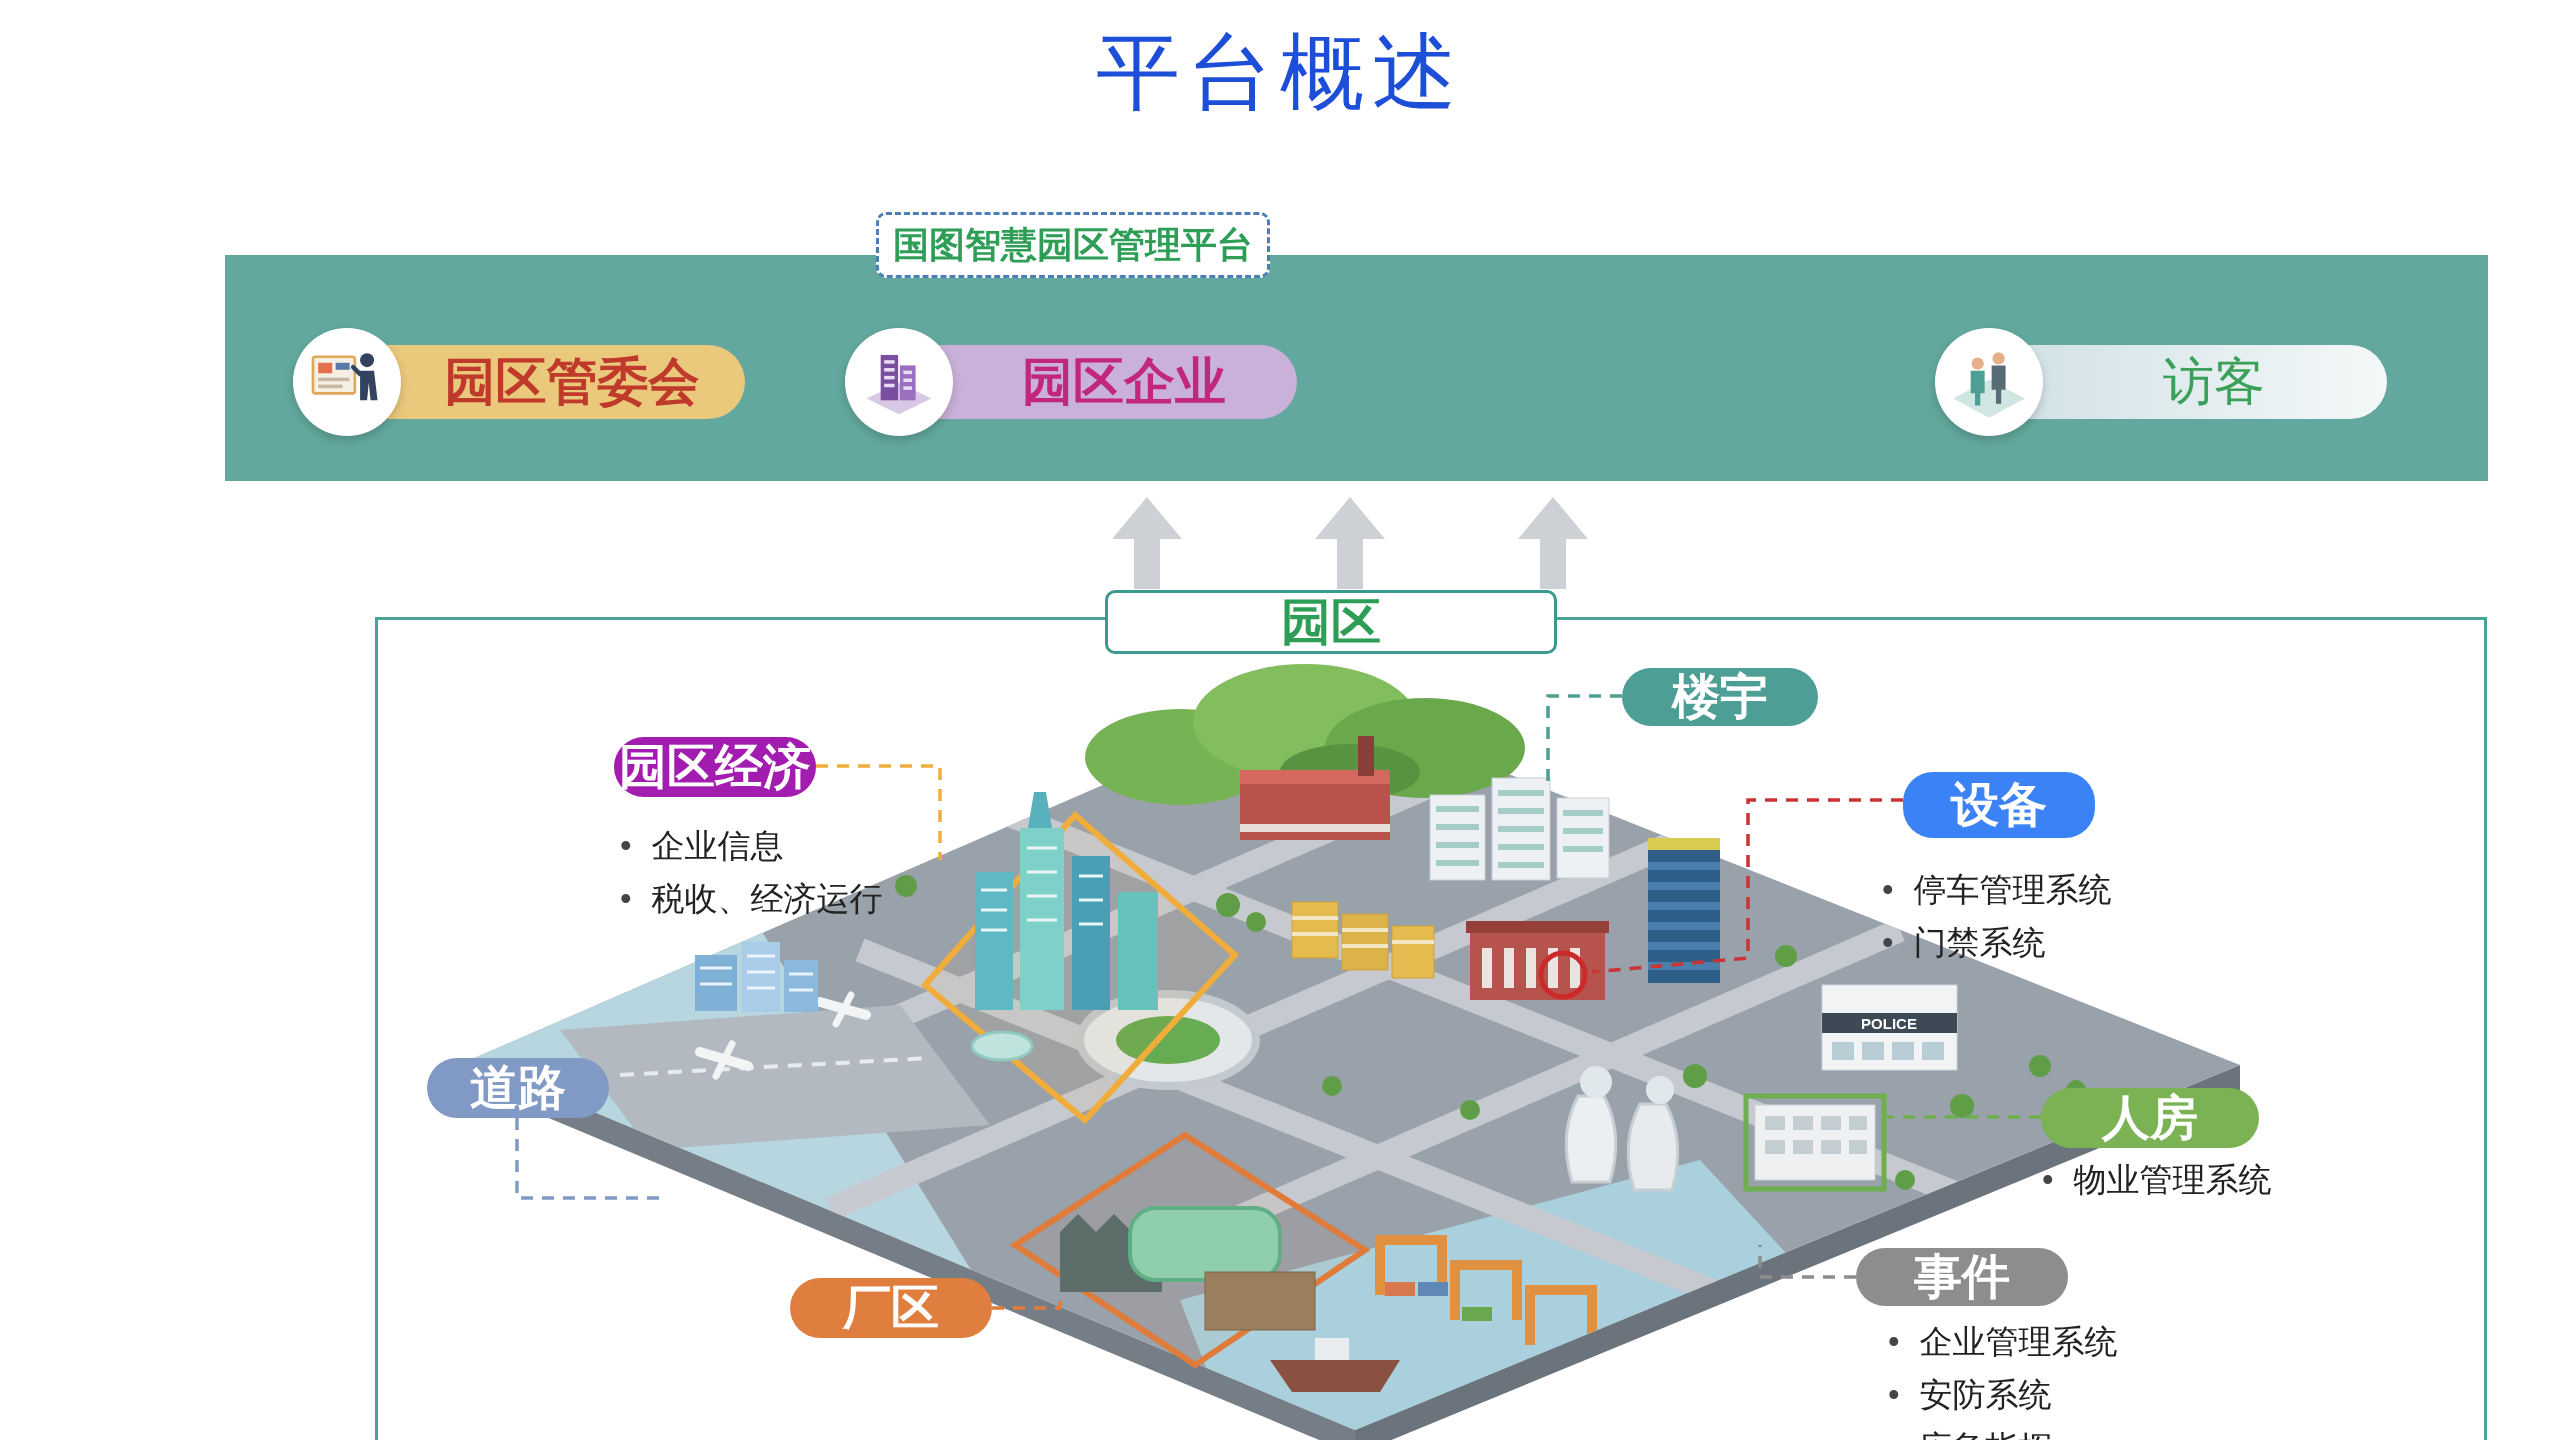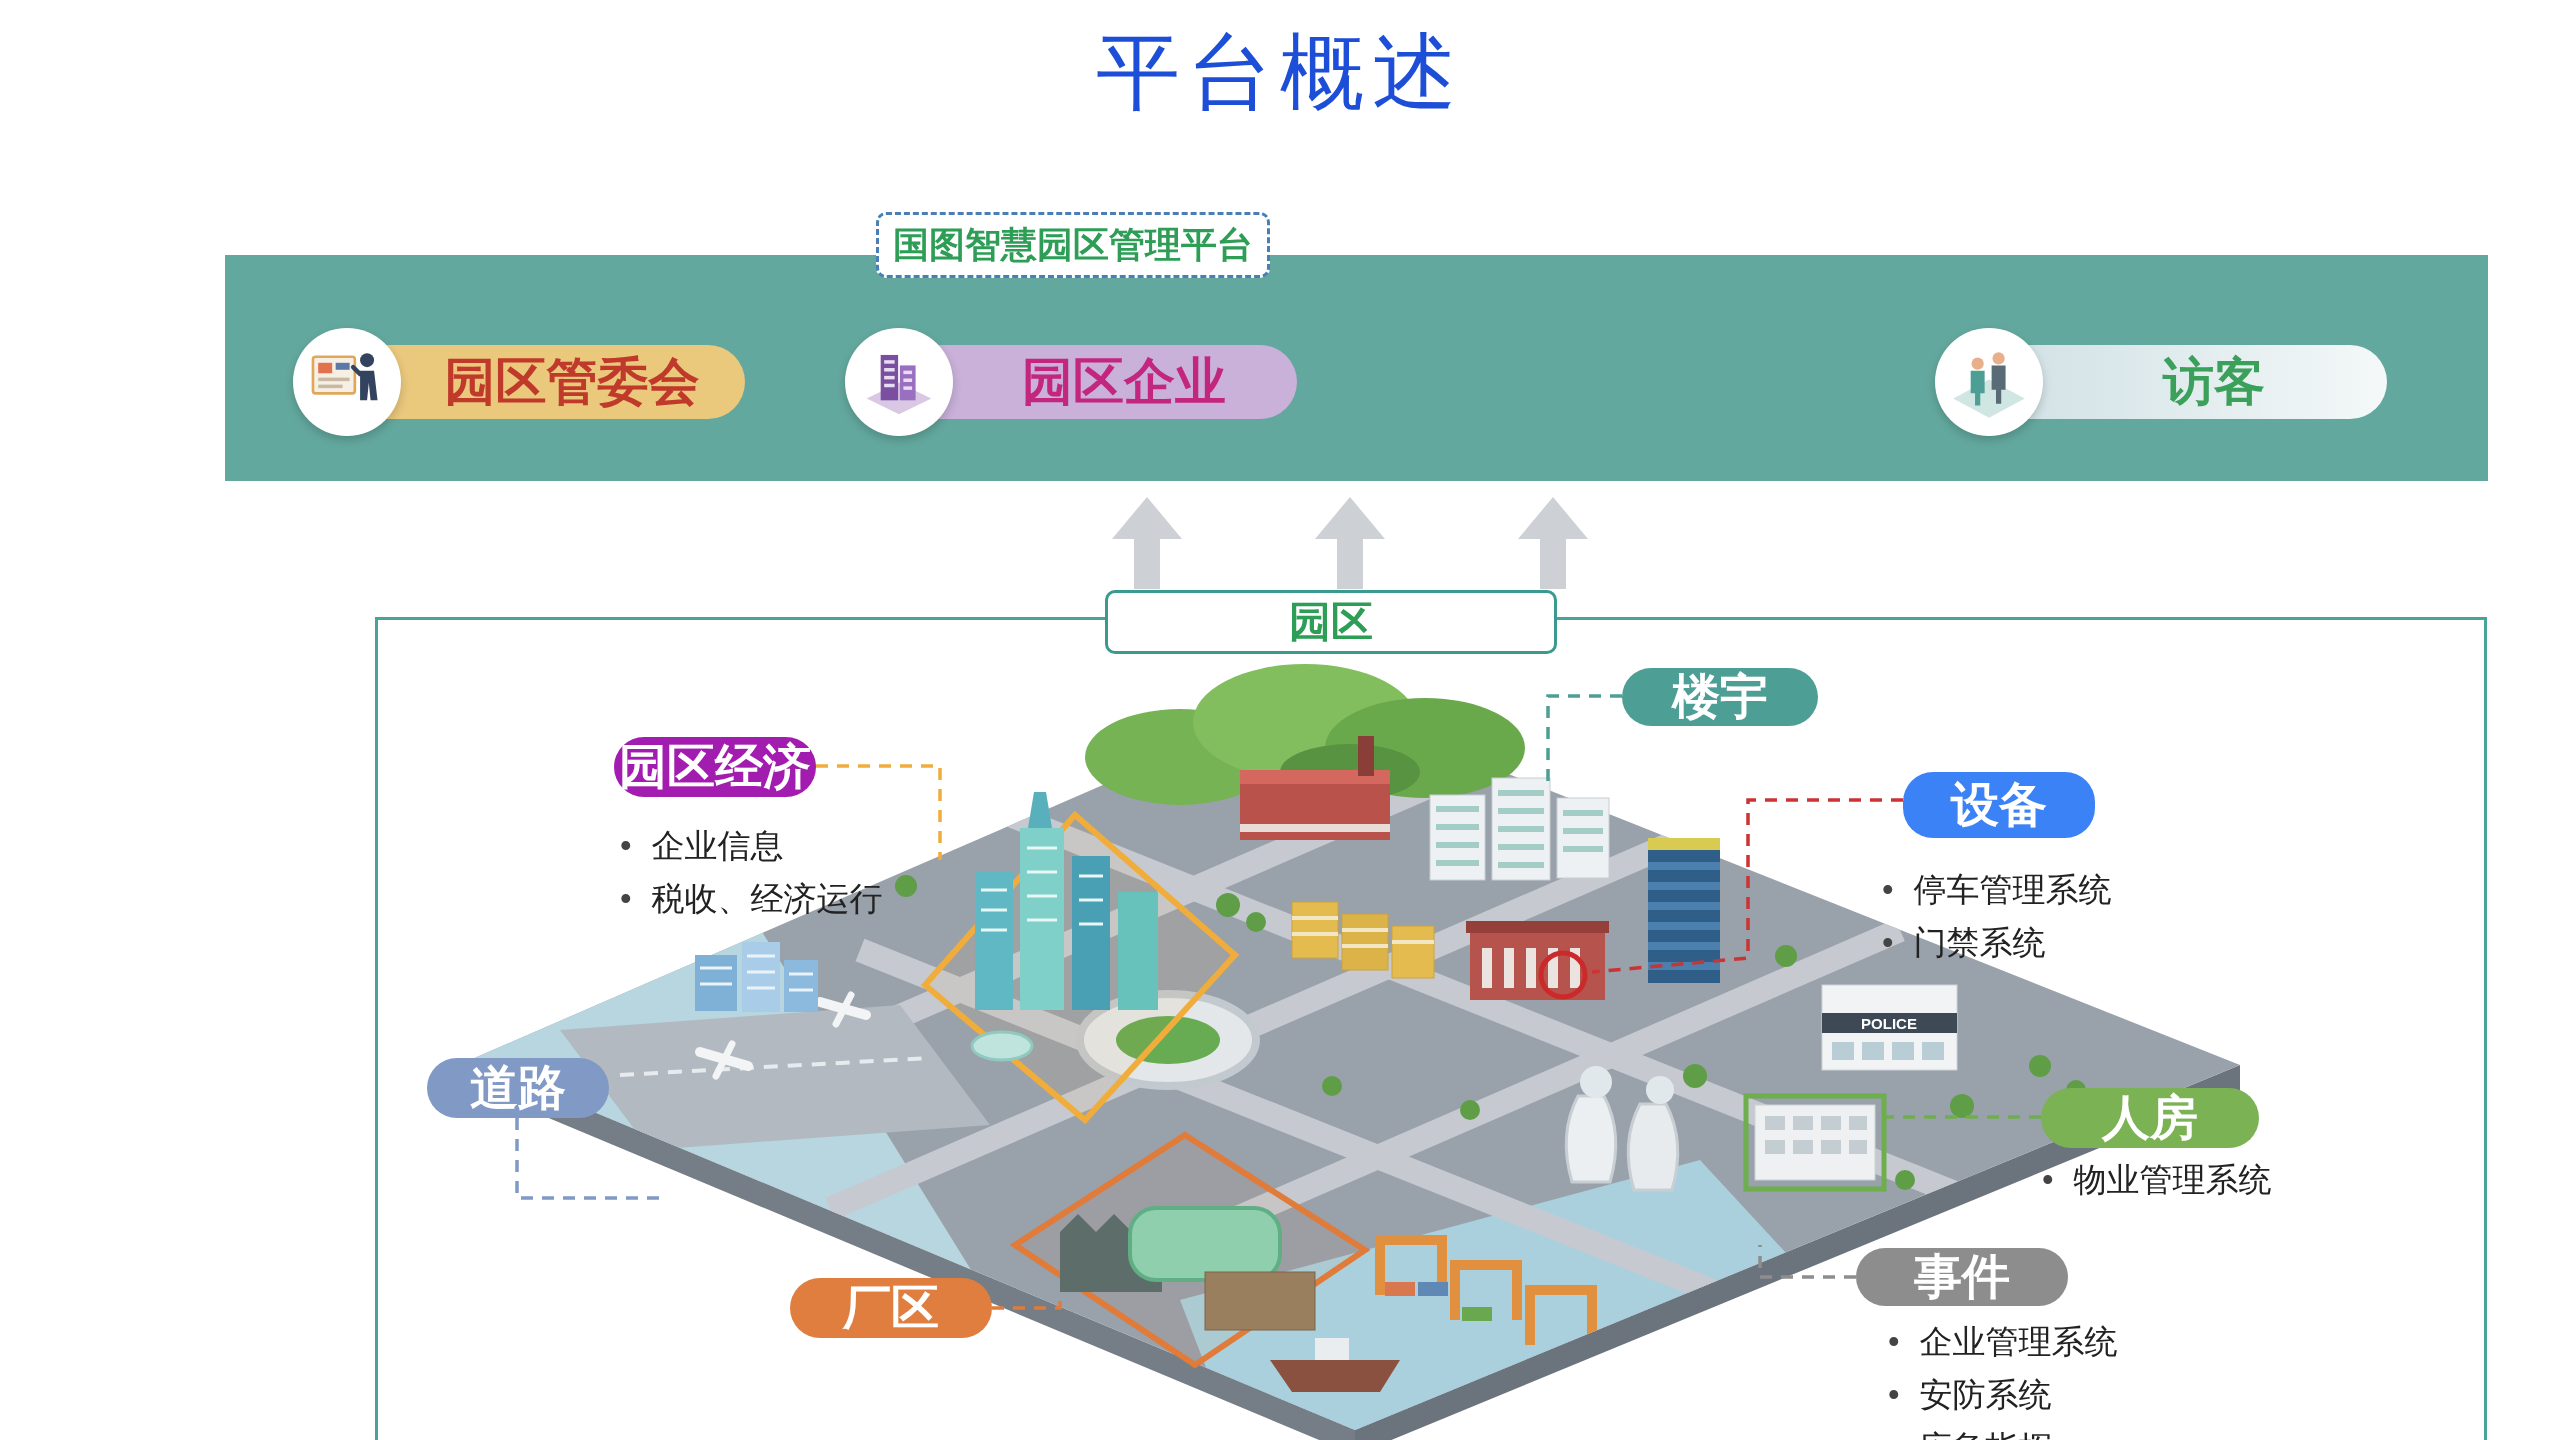--- a/index.html
+++ b/index.html
@@ -19,31 +19,31 @@
   .stakeholder .pill{position:absolute;left:50px;top:19px;right:0;height:74px;border-radius:37px;
                      display:flex;align-items:center;justify-content:center;padding-left:56px;
                      font-size:51px;font-weight:700;}
   .stakeholder .icon-circle{position:absolute;left:0;top:2px;width:108px;height:108px;border-radius:50%;
                      background:#ffffff;box-shadow:0 4px 10px rgba(0,0,0,.18);display:flex;
                      align-items:center;justify-content:center;z-index:2;}
   .s1{left:293px}.s2{left:845px}.s3{left:1390px}.s4{left:1935px}
   .s1 .pill{background:#eac87c;color:#c03a2b}
   .s2 .pill{background:#c9b1d9;color:#c2267f}
   .s3 .pill{background:#a9c6e4;color:#1f3e8f}
-  .s4 .pill{background:linear-gradient(90deg,#cfe0e4,#f4f8f8);color:#3aa05a;font-weight:700}
+  .s4 .pill{background:linear-gradient(90deg,#cfe0e4,#f4f8f8);color:#3aa05a;font-weight:400}
 
   .arrows{position:absolute;left:1112px;top:497px;width:476px;height:92px;display:flex;justify-content:space-between;z-index:2;}
 
   .frame{position:absolute;left:375px;top:617px;width:2112px;height:831px;border:3px solid #4aa39a;background:#ffffff;box-sizing:border-box;}
   .city-svg{position:absolute;left:377px;top:619px;width:2108px;height:827px;z-index:1;}
   .connectors{position:absolute;left:0;top:0;width:2560px;height:1440px;z-index:3;pointer-events:none;}
 
   .park-label{position:absolute;left:1105px;top:590px;width:452px;height:64px;background:#ffffff;
               border:3px solid #3a9a8f;border-radius:10px;display:flex;align-items:center;justify-content:center;
-              font-size:42px;font-weight:700;color:#2e9e57;z-index:4;box-sizing:border-box;}
+              font-size:50px;font-weight:700;color:#2e9e57;z-index:4;box-sizing:border-box;}
 
   .map-pill{position:absolute;display:flex;align-items:center;justify-content:center;color:#ffffff;
             font-weight:700;font-size:48px;border-radius:30px;z-index:4;}
   #pill-louyu{left:1622px;top:668px;width:196px;height:58px;background:#4d9e94}
   #pill-shebei{left:1903px;top:772px;width:192px;height:66px;background:#3b82f6}
   #pill-jingji{left:614px;top:737px;width:202px;height:60px;background:#a21caf}
   #pill-daolu{left:427px;top:1058px;width:182px;height:60px;background:#8099c5}
   #pill-renfang{left:2041px;top:1088px;width:218px;height:60px;background:#7ab254}
   #pill-changqu{left:790px;top:1278px;width:202px;height:60px;background:#df7e3e}
   #pill-shijian{left:1856px;top:1248px;width:212px;height:58px;background:#8d8d8d}

